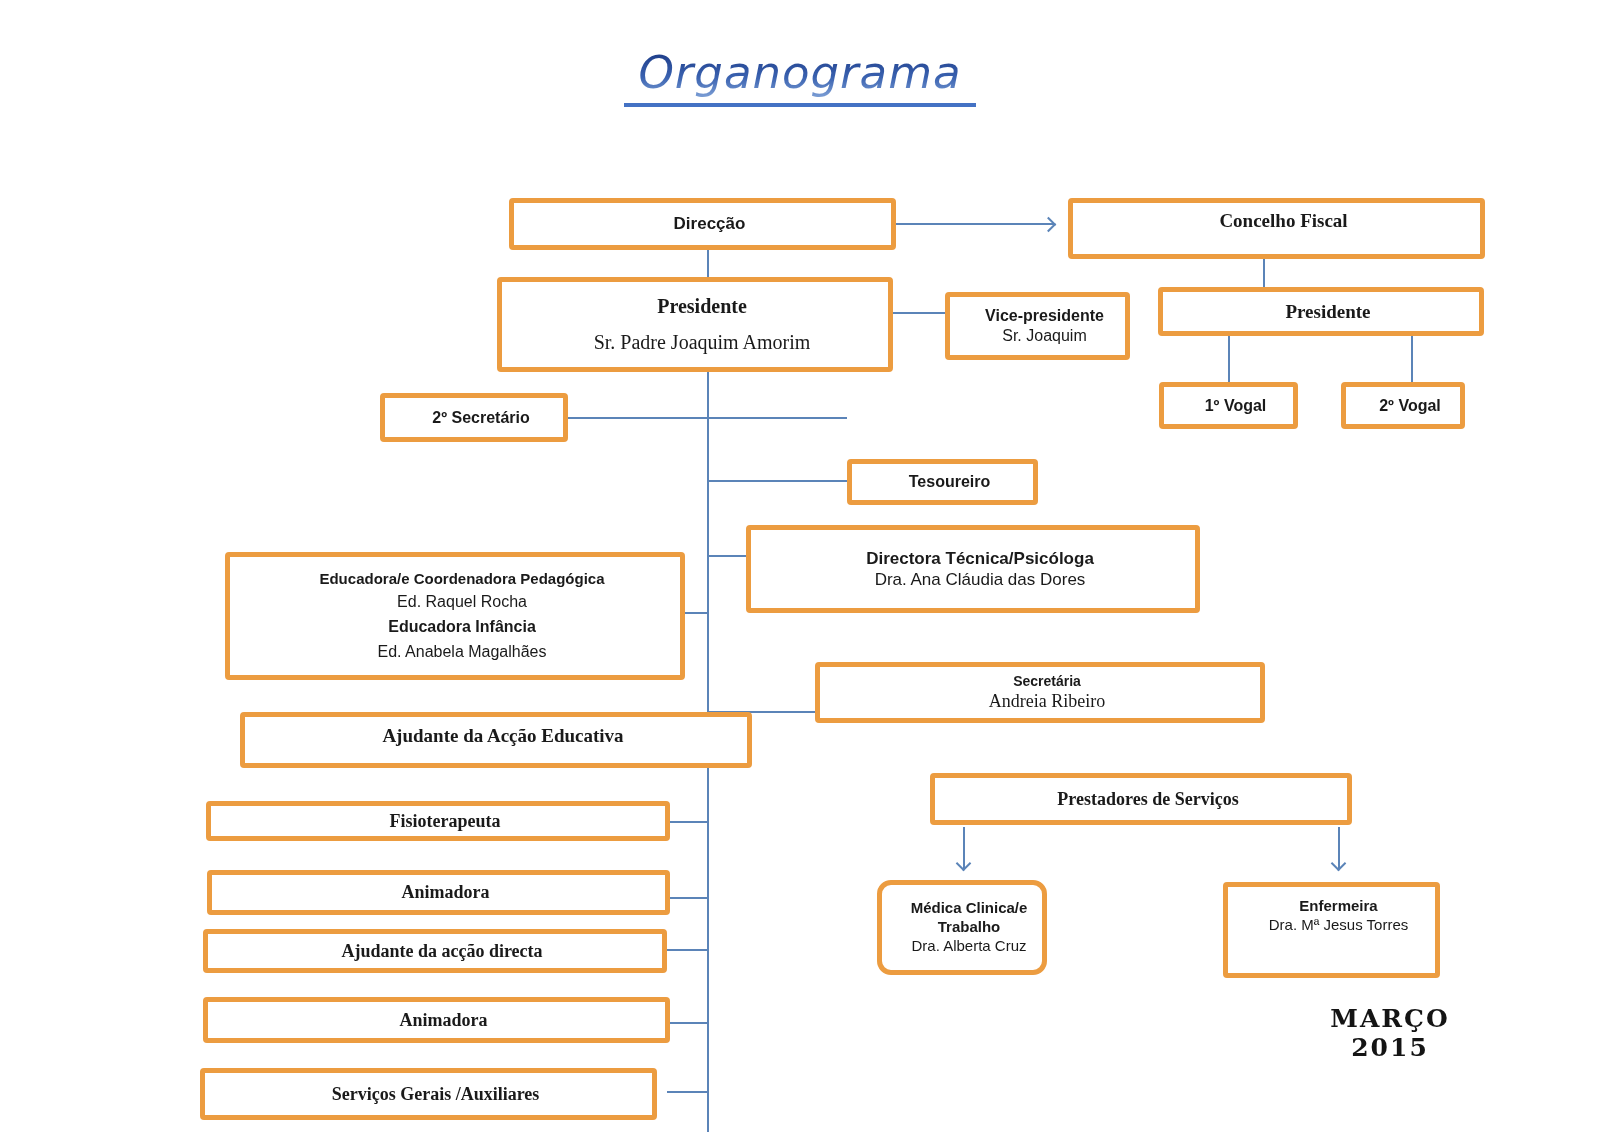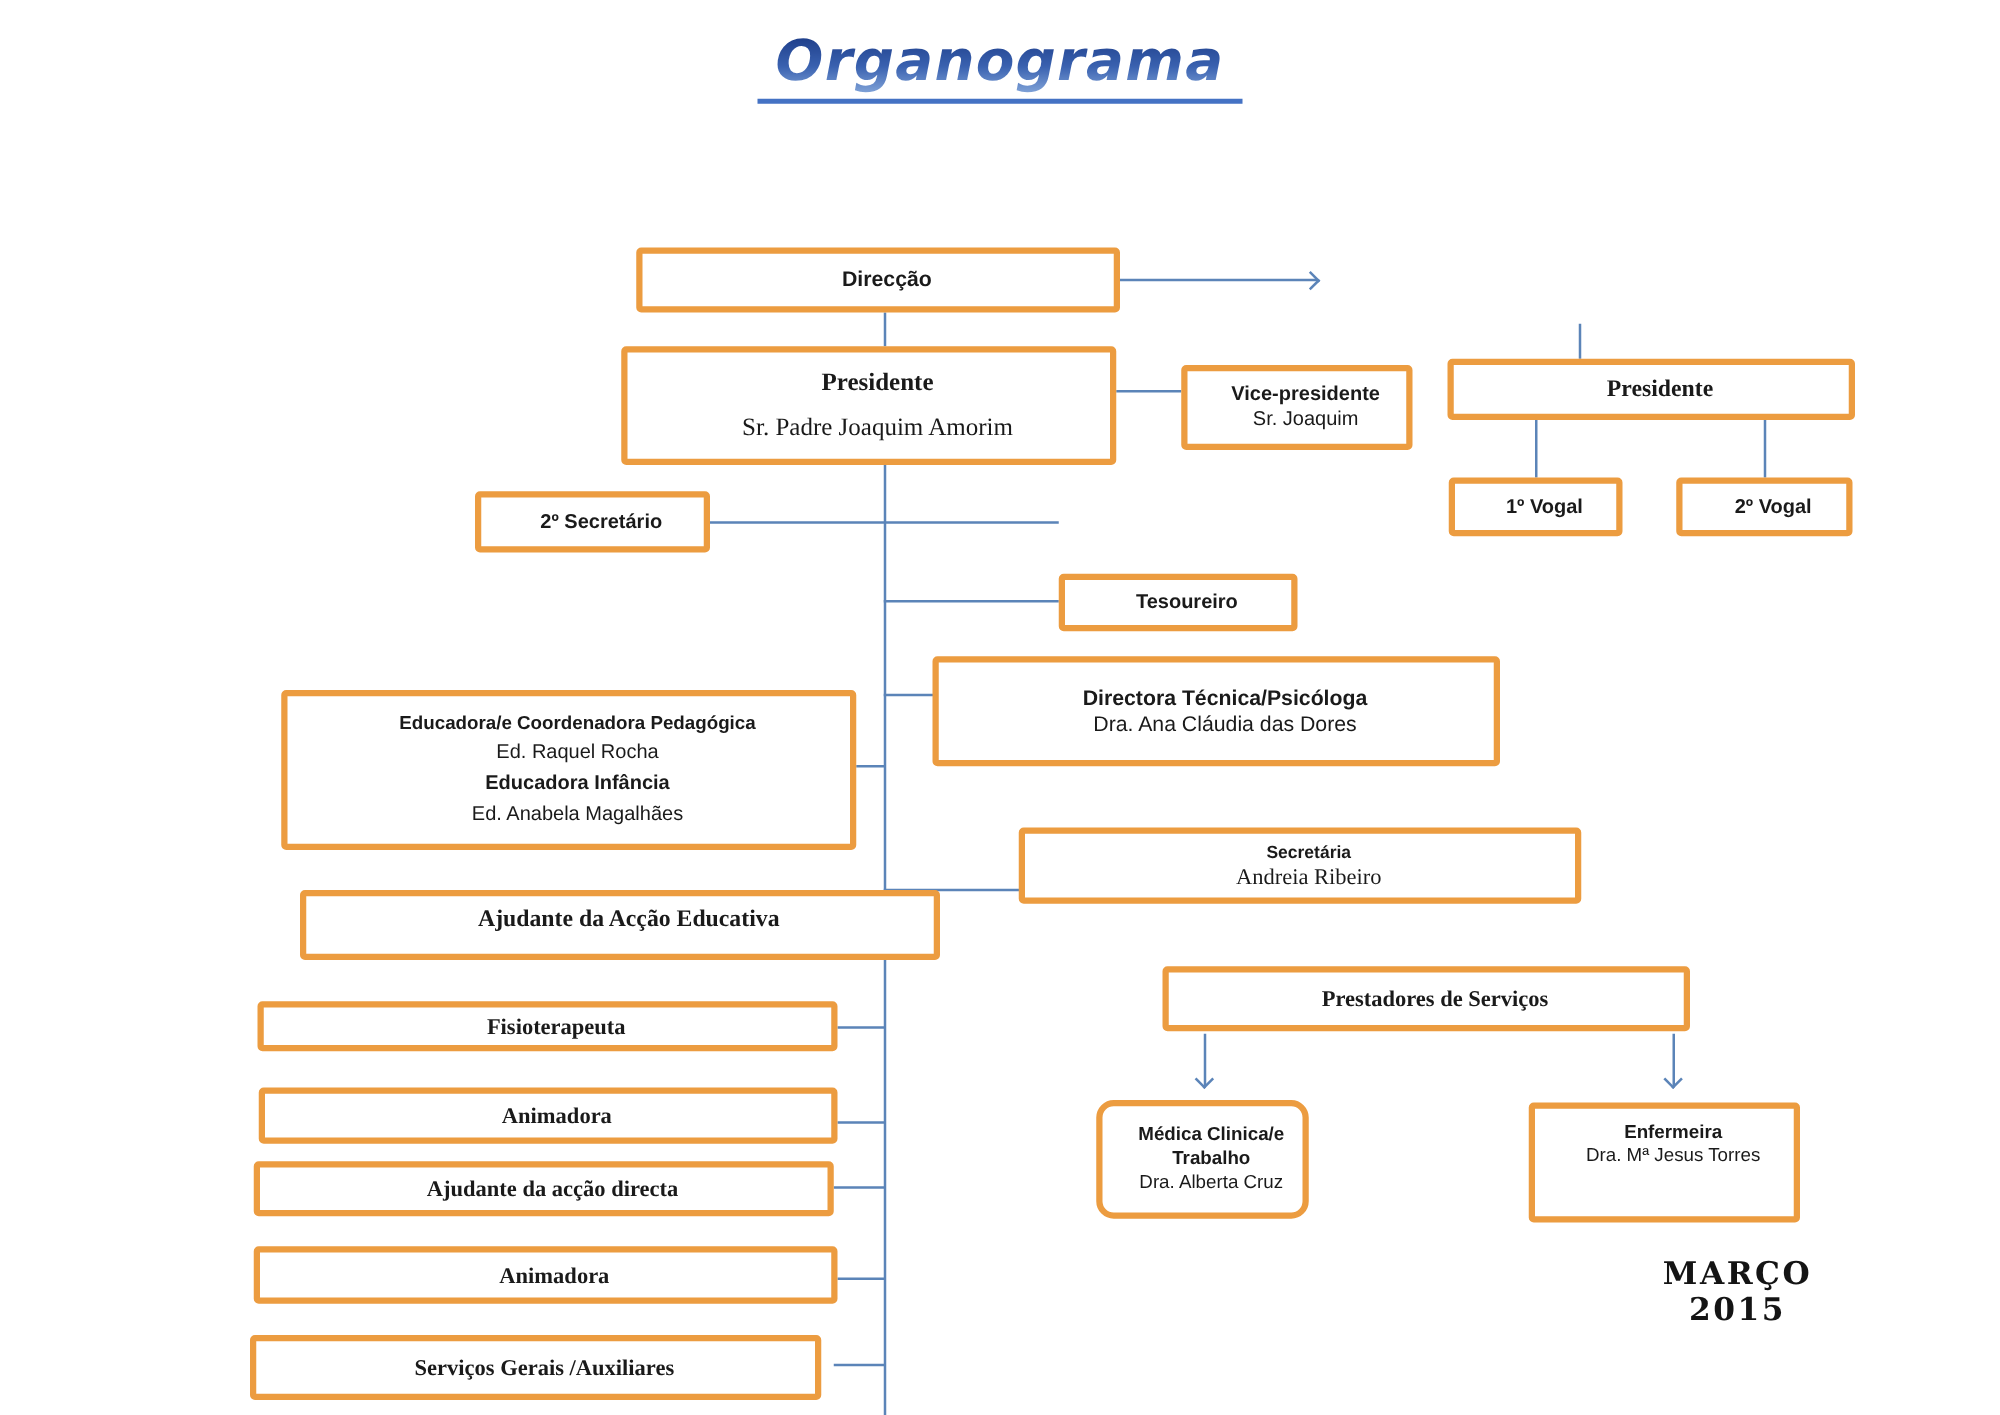--- a/index.html
+++ b/index.html
@@ -23,23 +23,23 @@
   
   .hline,.vline{position:absolute;background:var(--blue);z-index:1;}
   .hline{height:2px;}
   .vline{width:2px;}
   .chev{position:absolute;width:9px;height:9px;border:0 solid var(--blue);z-index:1;}
   .chev.r{border-top-width:2px;border-right-width:2px;transform:rotate(45deg);}
   .chev.d{border-bottom-width:2px;border-right-width:2px;transform:rotate(45deg);}
   
   .title-wrap{position:absolute;left:0;top:22px;width:100%;text-align:center;z-index:3;}
   .title{
-    display:inline-block;font-family:"DejaVu Sans",sans-serif;font-weight:bold;font-style:italic;
+    display:inline-block;font-family:"DejaVu Sans",sans-serif;font-weight:normal;font-style:italic;
     font-size:45px;letter-spacing:1px;padding:0 14px 4px 14px;
-    border-bottom:4px solid #4472C4;color:#2d55a5;
+    border-bottom:4px solid #4472C4;color:#2d55a5;margin-top:24px;
   }
   @supports ((-webkit-background-clip:text) or (background-clip:text)){
     .title{
       background:linear-gradient(180deg,#16337e 0%,#3a62b0 55%,#8fb0e0 100%);
       -webkit-background-clip:text;background-clip:text;color:transparent;
     }
   }
   
   .marco{
     position:absolute;left:1290px;top:1004px;width:200px;text-align:center;
@@ -83,40 +83,43 @@
 
   <div class="vline" style="left:963px;top:827px;height:42px;"></div>
   <div class="chev d" style="left:958px;top:858px;"></div>
   <div class="vline" style="left:1338px;top:827px;height:42px;"></div>
   <div class="chev d" style="left:1333px;top:858px;"></div>
 
   <div class="box" style="left:509px;top:198px;width:387px;height:52px;">
     <span class="sans b" style="font-size:17px;">Direcção</span>
   </div>
 
+  <div class="box top" style="left:1068px;top:198px;width:417px;height:61px;padding-top:6px;">
+    <span class="serif b" style="font-size:19px;">Concelho Fiscal</span>
+  </div>
 
   <div class="box" style="left:497px;top:277px;width:396px;height:95px;justify-content:space-evenly;">
     <span class="serif b" style="font-size:20px;">Presidente</span>
     <span class="serif" style="font-size:20px;">Sr. Padre Joaquim Amorim</span>
   </div>
 
   <div class="box" style="left:945px;top:292px;width:185px;height:68px;">
     <span class="sans b" style="font-size:16px;">Vice-presidente</span>
     <span class="sans" style="font-size:16px;">Sr. Joaquim</span>
   </div>
 
   <div class="box" style="left:1158px;top:287px;width:326px;height:49px;">
     <span class="serif b" style="font-size:19px;">Presidente</span>
   </div>
 
   <div class="box" style="left:1159px;top:382px;width:139px;height:47px;">
     <span class="sans b" style="font-size:16px;">1º Vogal</span>
   </div>
 
-  <div class="box" style="left:1341px;top:382px;width:141px;height:47px;">
+  <div class="box" style="left:1341px;top:382px;width:124px;height:47px;">
     <span class="sans b" style="font-size:16px;">2º Vogal</span>
   </div>
 
   <div class="box" style="left:380px;top:393px;width:188px;height:49px;">
     <span class="sans b" style="font-size:16px;">2º Secretário</span>
   </div>
 
 
   <div class="box" style="left:847px;top:459px;width:191px;height:46px;">
     <span class="sans b" style="font-size:16px;">Tesoureiro</span>

